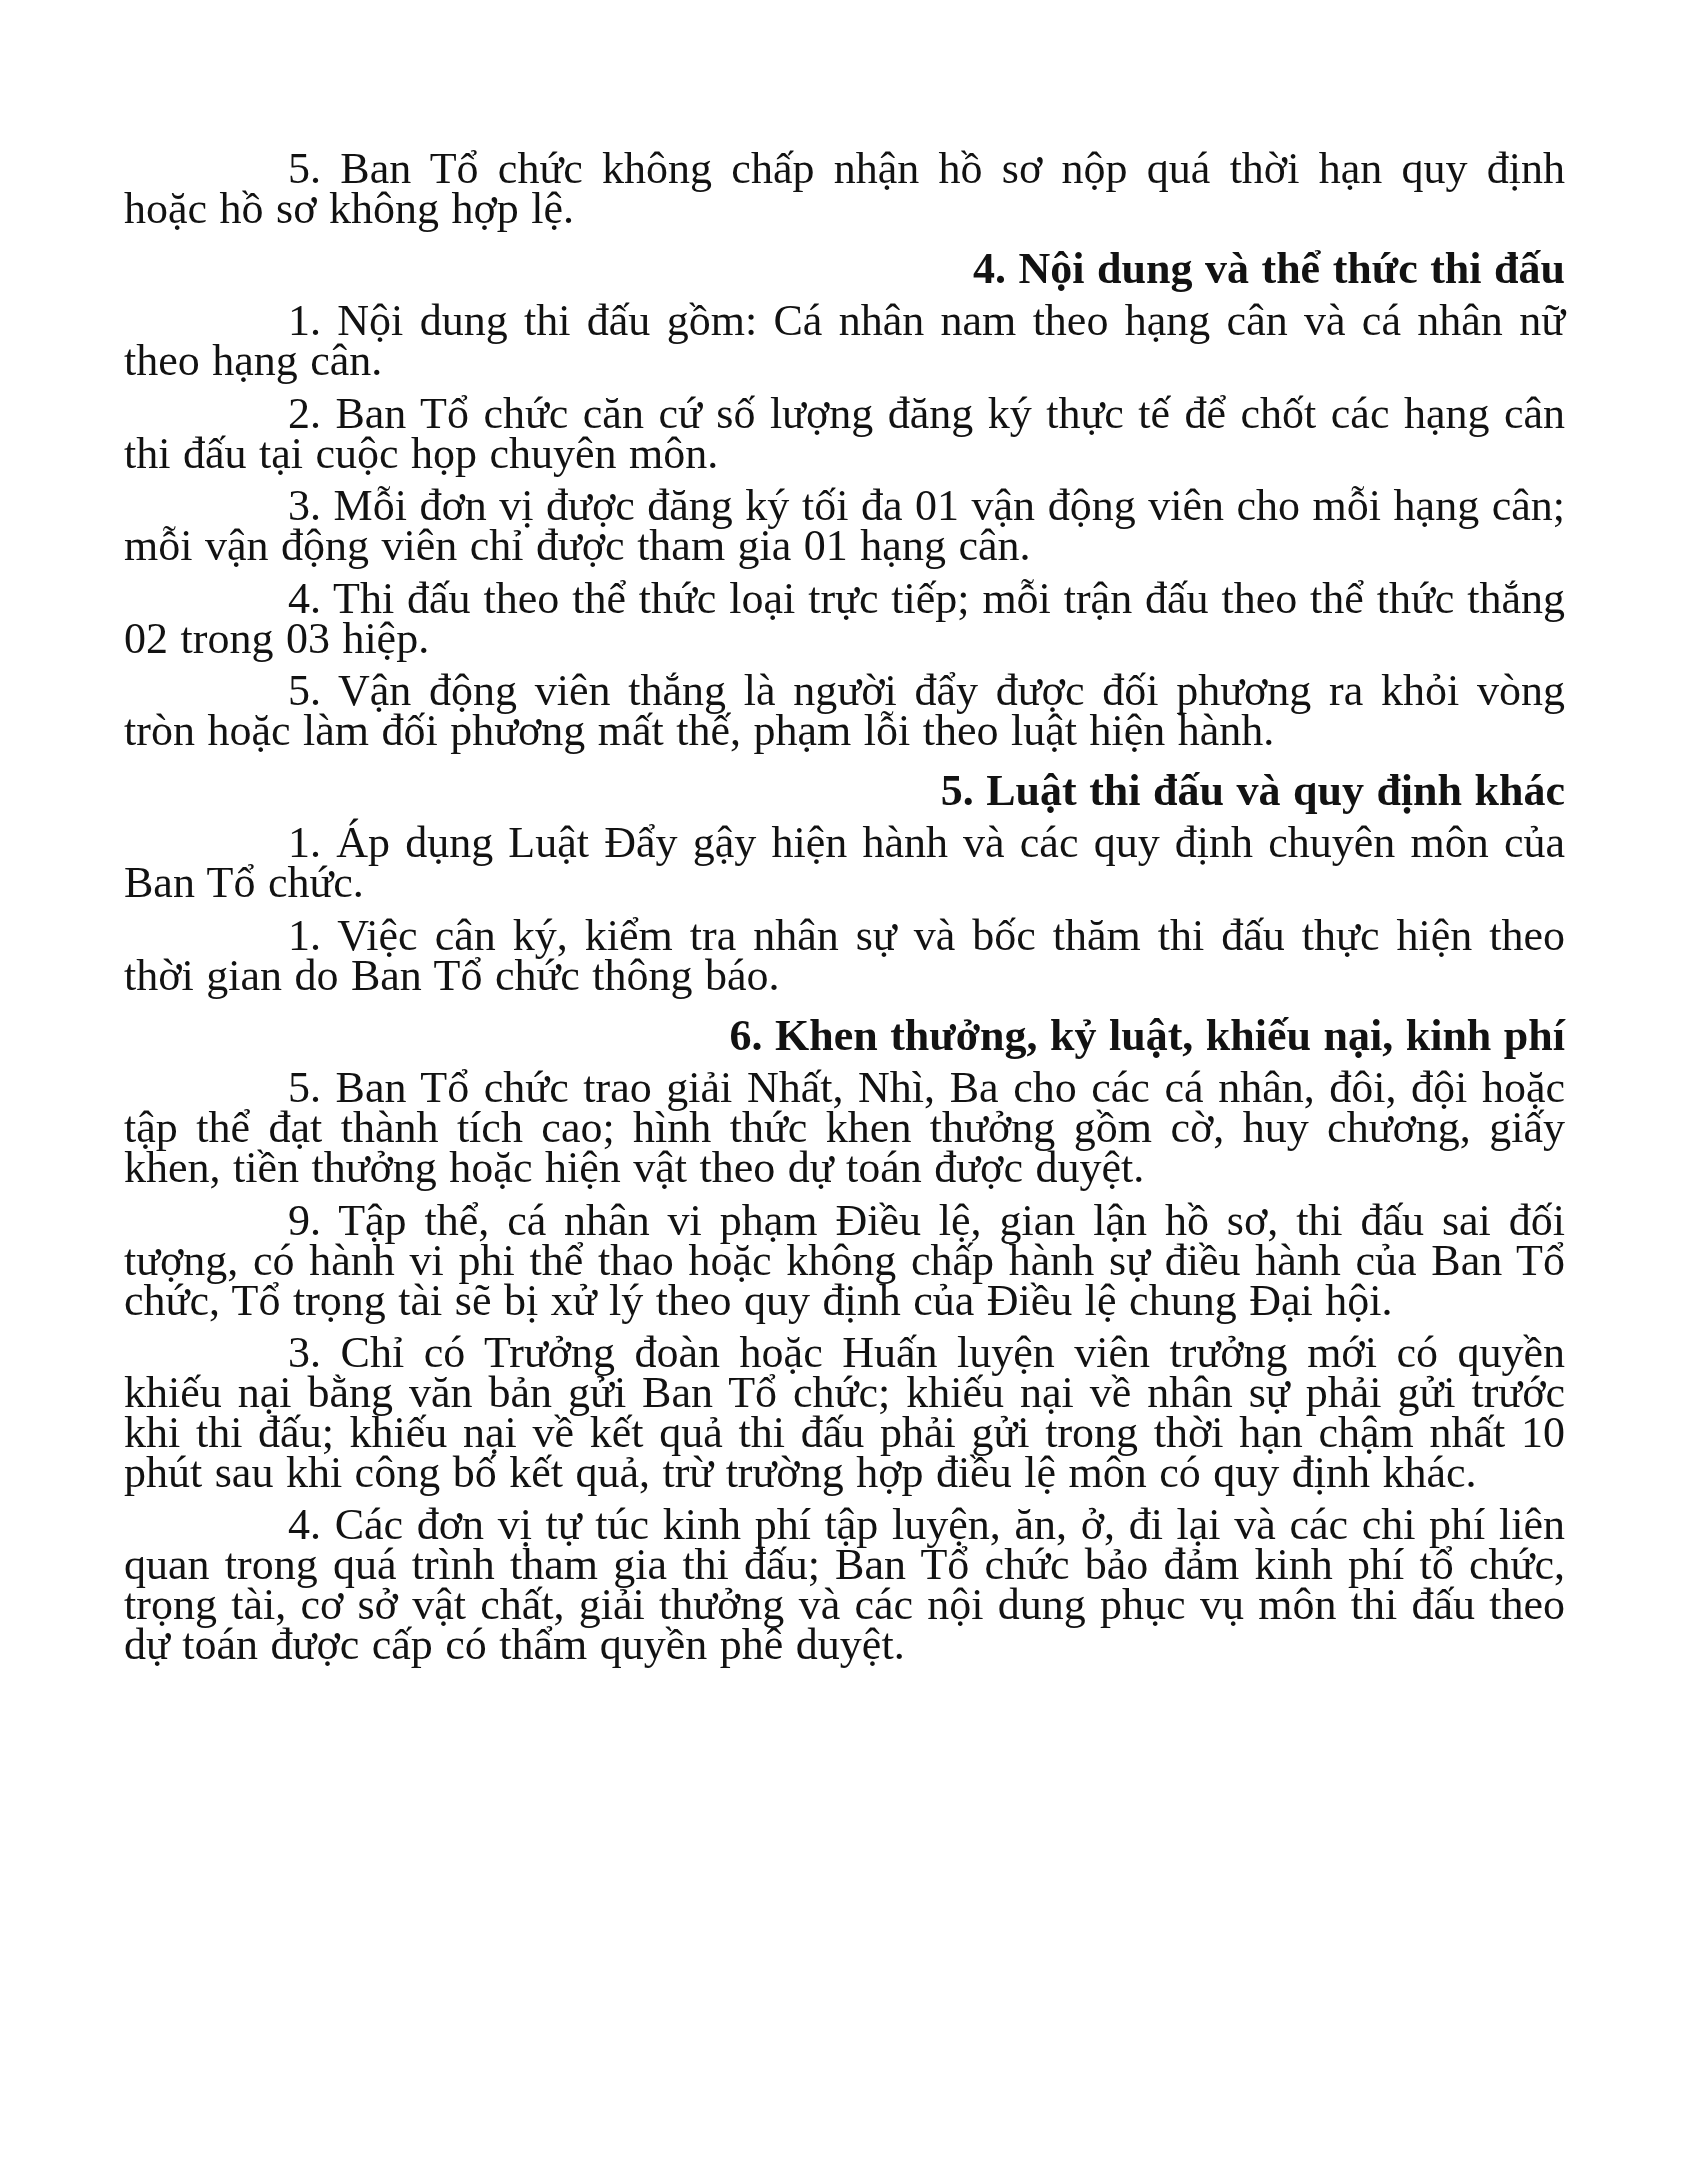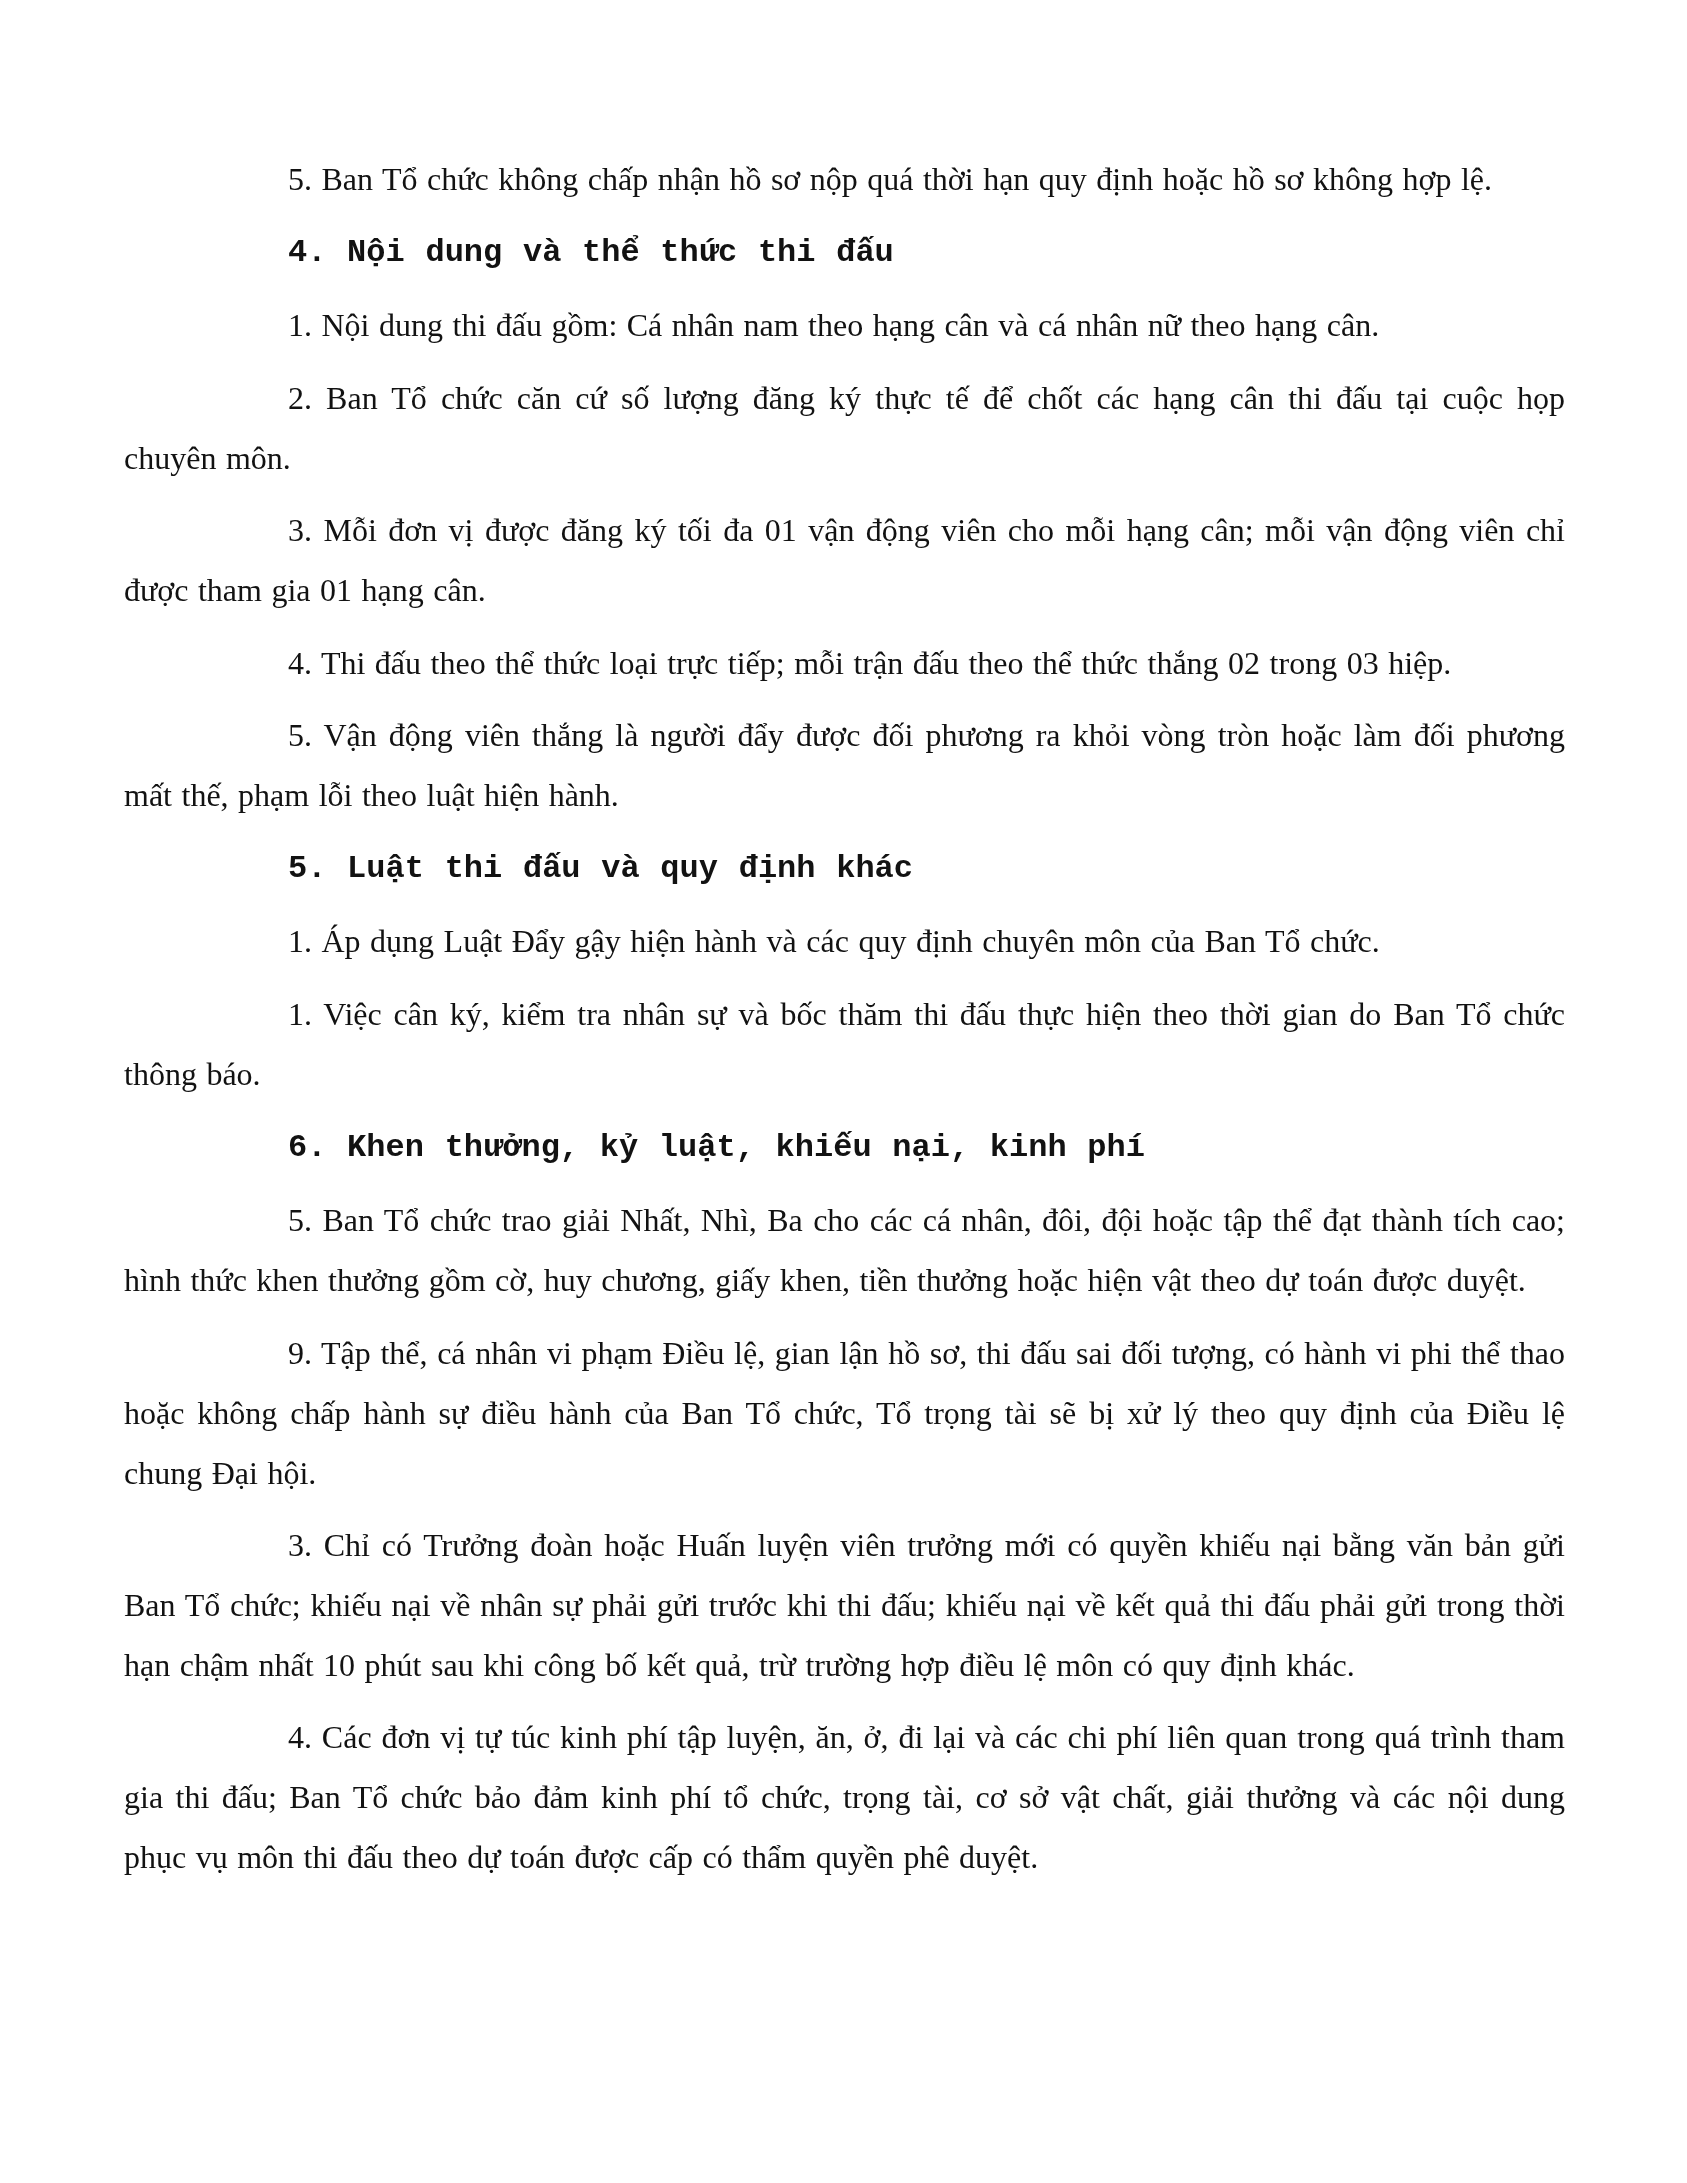--- a/index.html
+++ b/index.html
@@ -15,36 +15,35 @@
     overflow: hidden;
   }
   .page {
     box-sizing: border-box;
     width: 1688px;
     height: 2183px;
     padding: 149px 123px 0 124px;
     background: #ffffff;
   }
   .block {
-    font-size: 32px;
-    line-height: 60px;
+    font-size: 44px;
+    line-height: 40px;
     margin: 0 0 12.4px 0;
     text-indent: 164px;
     word-spacing: 1.5px;
   }
   .para {
     text-align: justify;
     text-align-last: left;
     font-weight: normal;
   }
   .heading {
-    text-align: left;
+    text-align: right;
     font-weight: bold;
-    margin-top: 14px;
-    font-family: Liberation Mono, monospace;
+    margin-top: 20px;
   }
 </style>
 </head>
 <body>
 
 <div class="page">
   <div>
       <p class="block para">5. Ban Tổ chức không chấp nhận hồ sơ nộp quá thời hạn quy định hoặc hồ sơ không hợp lệ.</p>
       <h3 class="block heading">4. Nội dung và thể thức thi đấu</h3>
       <p class="block para">1. Nội dung thi đấu gồm: Cá nhân nam theo hạng cân và cá nhân nữ theo hạng cân.</p>

